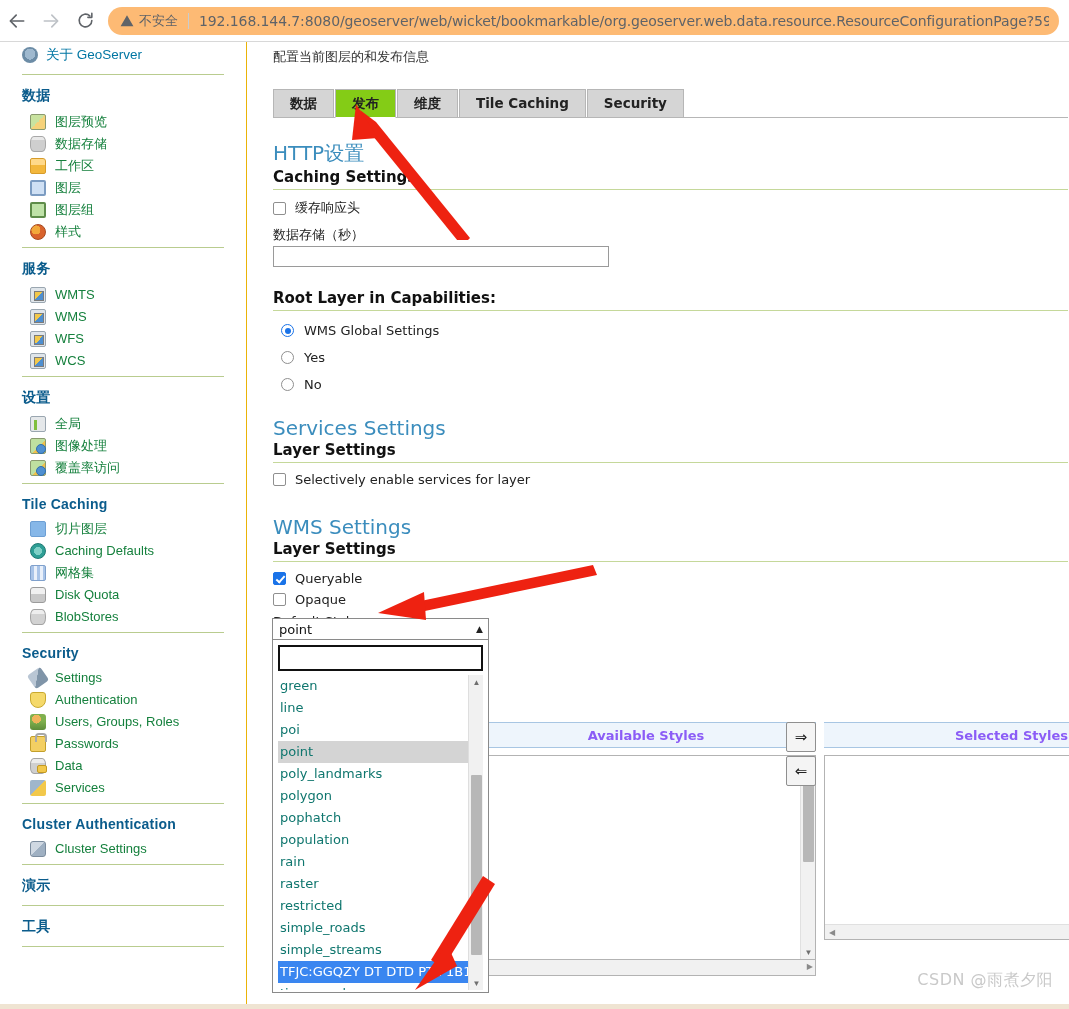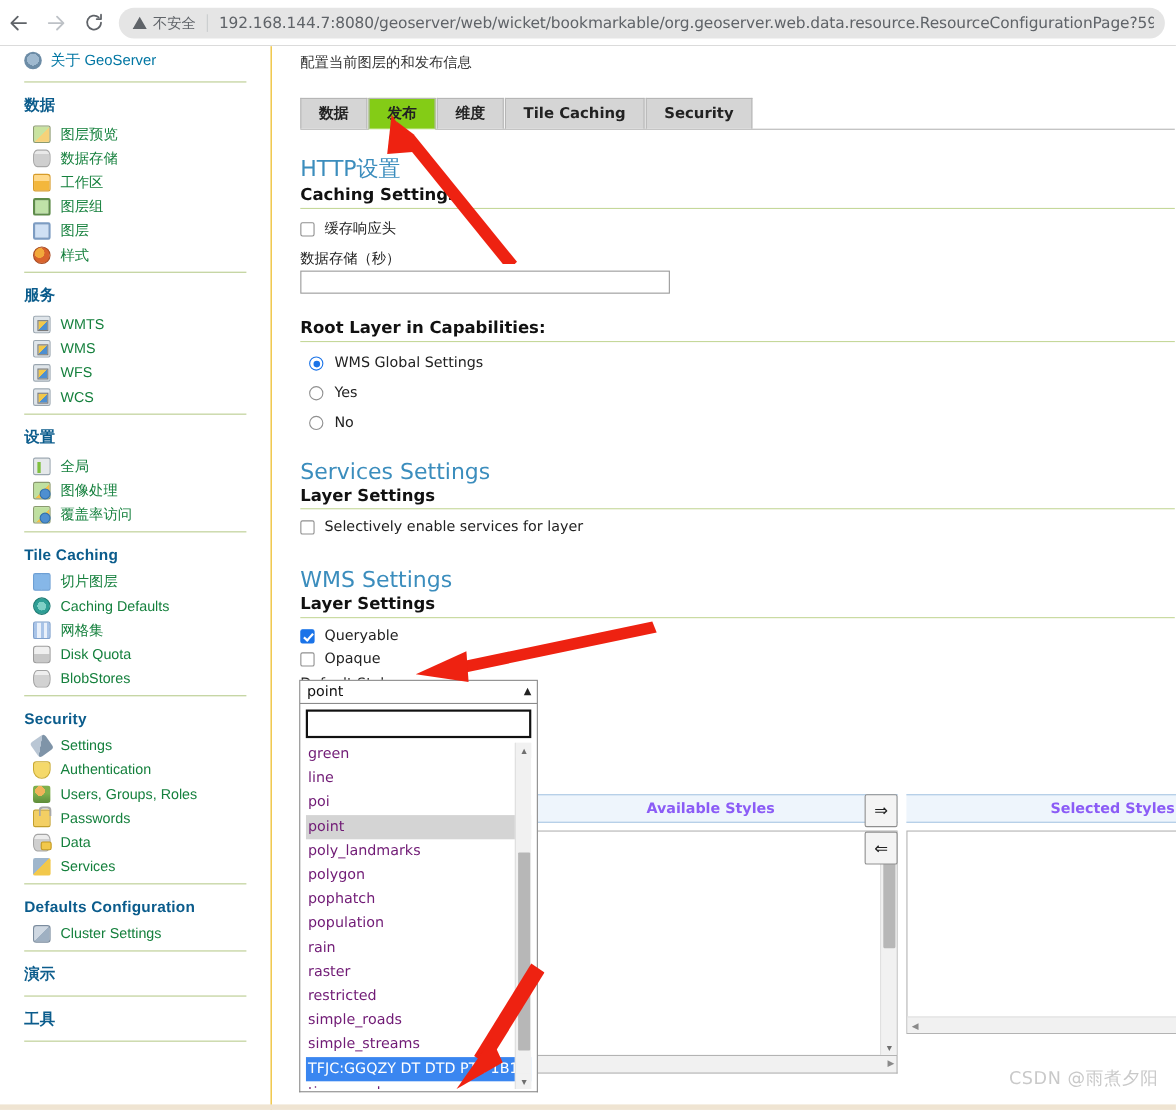--- a/index.html
+++ b/index.html
@@ -24,21 +24,21 @@
   }
   .nav-btn {
     width: 34px; height: 34px;
     display: flex; align-items: center; justify-content: center;
     color: #5f6368; cursor: pointer; flex: none;
   }
   .nav-btn svg { display: block; }
   .nav-btn.disabled { color: #bdc1c6; }
   #omnibox {
     flex: 1; height: 28px; margin: 0 10px 0 6px;
-    background: #e5e5e5; border-radius: 14px;
+    background: #fdba74; border-radius: 14px;
     display: flex; align-items: center;
     padding: 0 10px 0 12px;
     overflow: hidden;
     justify-content: center;
   }
   #omnibox .warn-icon { color: #5f6368; display: flex; align-items: center; margin-right: 5px; }
   #omnibox .insecure-label {
     font-size: 13px; color: #5f6368; white-space: nowrap;
     font-family: "DejaVu Sans", sans-serif;
   }
@@ -239,21 +239,21 @@
     margin-bottom: 4px;
   }
   #style-list {
     position: relative;
     height: 315px;
     overflow: hidden;
     background: #fff;
   }
   .opt {
     height: 22px; line-height: 22px;
-    font-size: 13px; color: #701a75; padding-left: 2px;
+    font-size: 13px; color: #0f766e; padding-left: 2px;
     white-space: nowrap; cursor: pointer;
     font-family: "DejaVu Sans", sans-serif;
   }
   .opt.hover { background: #d4d4d4; }
   .opt.selected { background: #3a86f0; color: #fff; }
   
   #style-sb {
     position: absolute; right: 0; top: 0; width: 15px; height: 315px;
     background: #f1f1f1; border-left: 1px solid #dedede;
   }
@@ -367,28 +367,28 @@
     </div>
     <div class="side-item">
       <span class="ic ic-store"></span>
       <span class="lbl">数据存储</span>
     </div>
     <div class="side-item">
       <span class="ic ic-ws"></span>
       <span class="lbl">工作区</span>
     </div>
     <div class="side-item">
+      <span class="ic ic-layer"></span>
+      <span class="lbl">图层</span>
+    </div>
+    <div class="side-item">
       <span class="ic ic-lgroup"></span>
       <span class="lbl">图层组</span>
     </div>
     <div class="side-item">
-      <span class="ic ic-layer"></span>
-      <span class="lbl">图层</span>
-    </div>
-    <div class="side-item">
       <span class="ic ic-style"></span>
       <span class="lbl">样式</span>
     </div>
     <div class="side-divider"></div>
 
     <div class="side-heading">服务</div>
     <div class="side-item">
       <span class="ic ic-srv"></span>
       <span class="lbl">WMTS</span>
     </div>
@@ -464,21 +464,21 @@
     <div class="side-item">
       <span class="ic ic-data"></span>
       <span class="lbl">Data</span>
     </div>
     <div class="side-item">
       <span class="ic ic-services"></span>
       <span class="lbl">Services</span>
     </div>
     <div class="side-divider"></div>
 
-    <div class="side-heading">Defaults Configuration</div>
+    <div class="side-heading">Cluster Authentication</div>
     <div class="side-item">
       <span class="ic ic-cluster"></span>
       <span class="lbl">Cluster Settings</span>
     </div>
     <div class="side-divider"></div>
 
     <div class="side-heading">演示</div>
     <div class="side-divider"></div>
 
     <div class="side-heading">工具</div>

